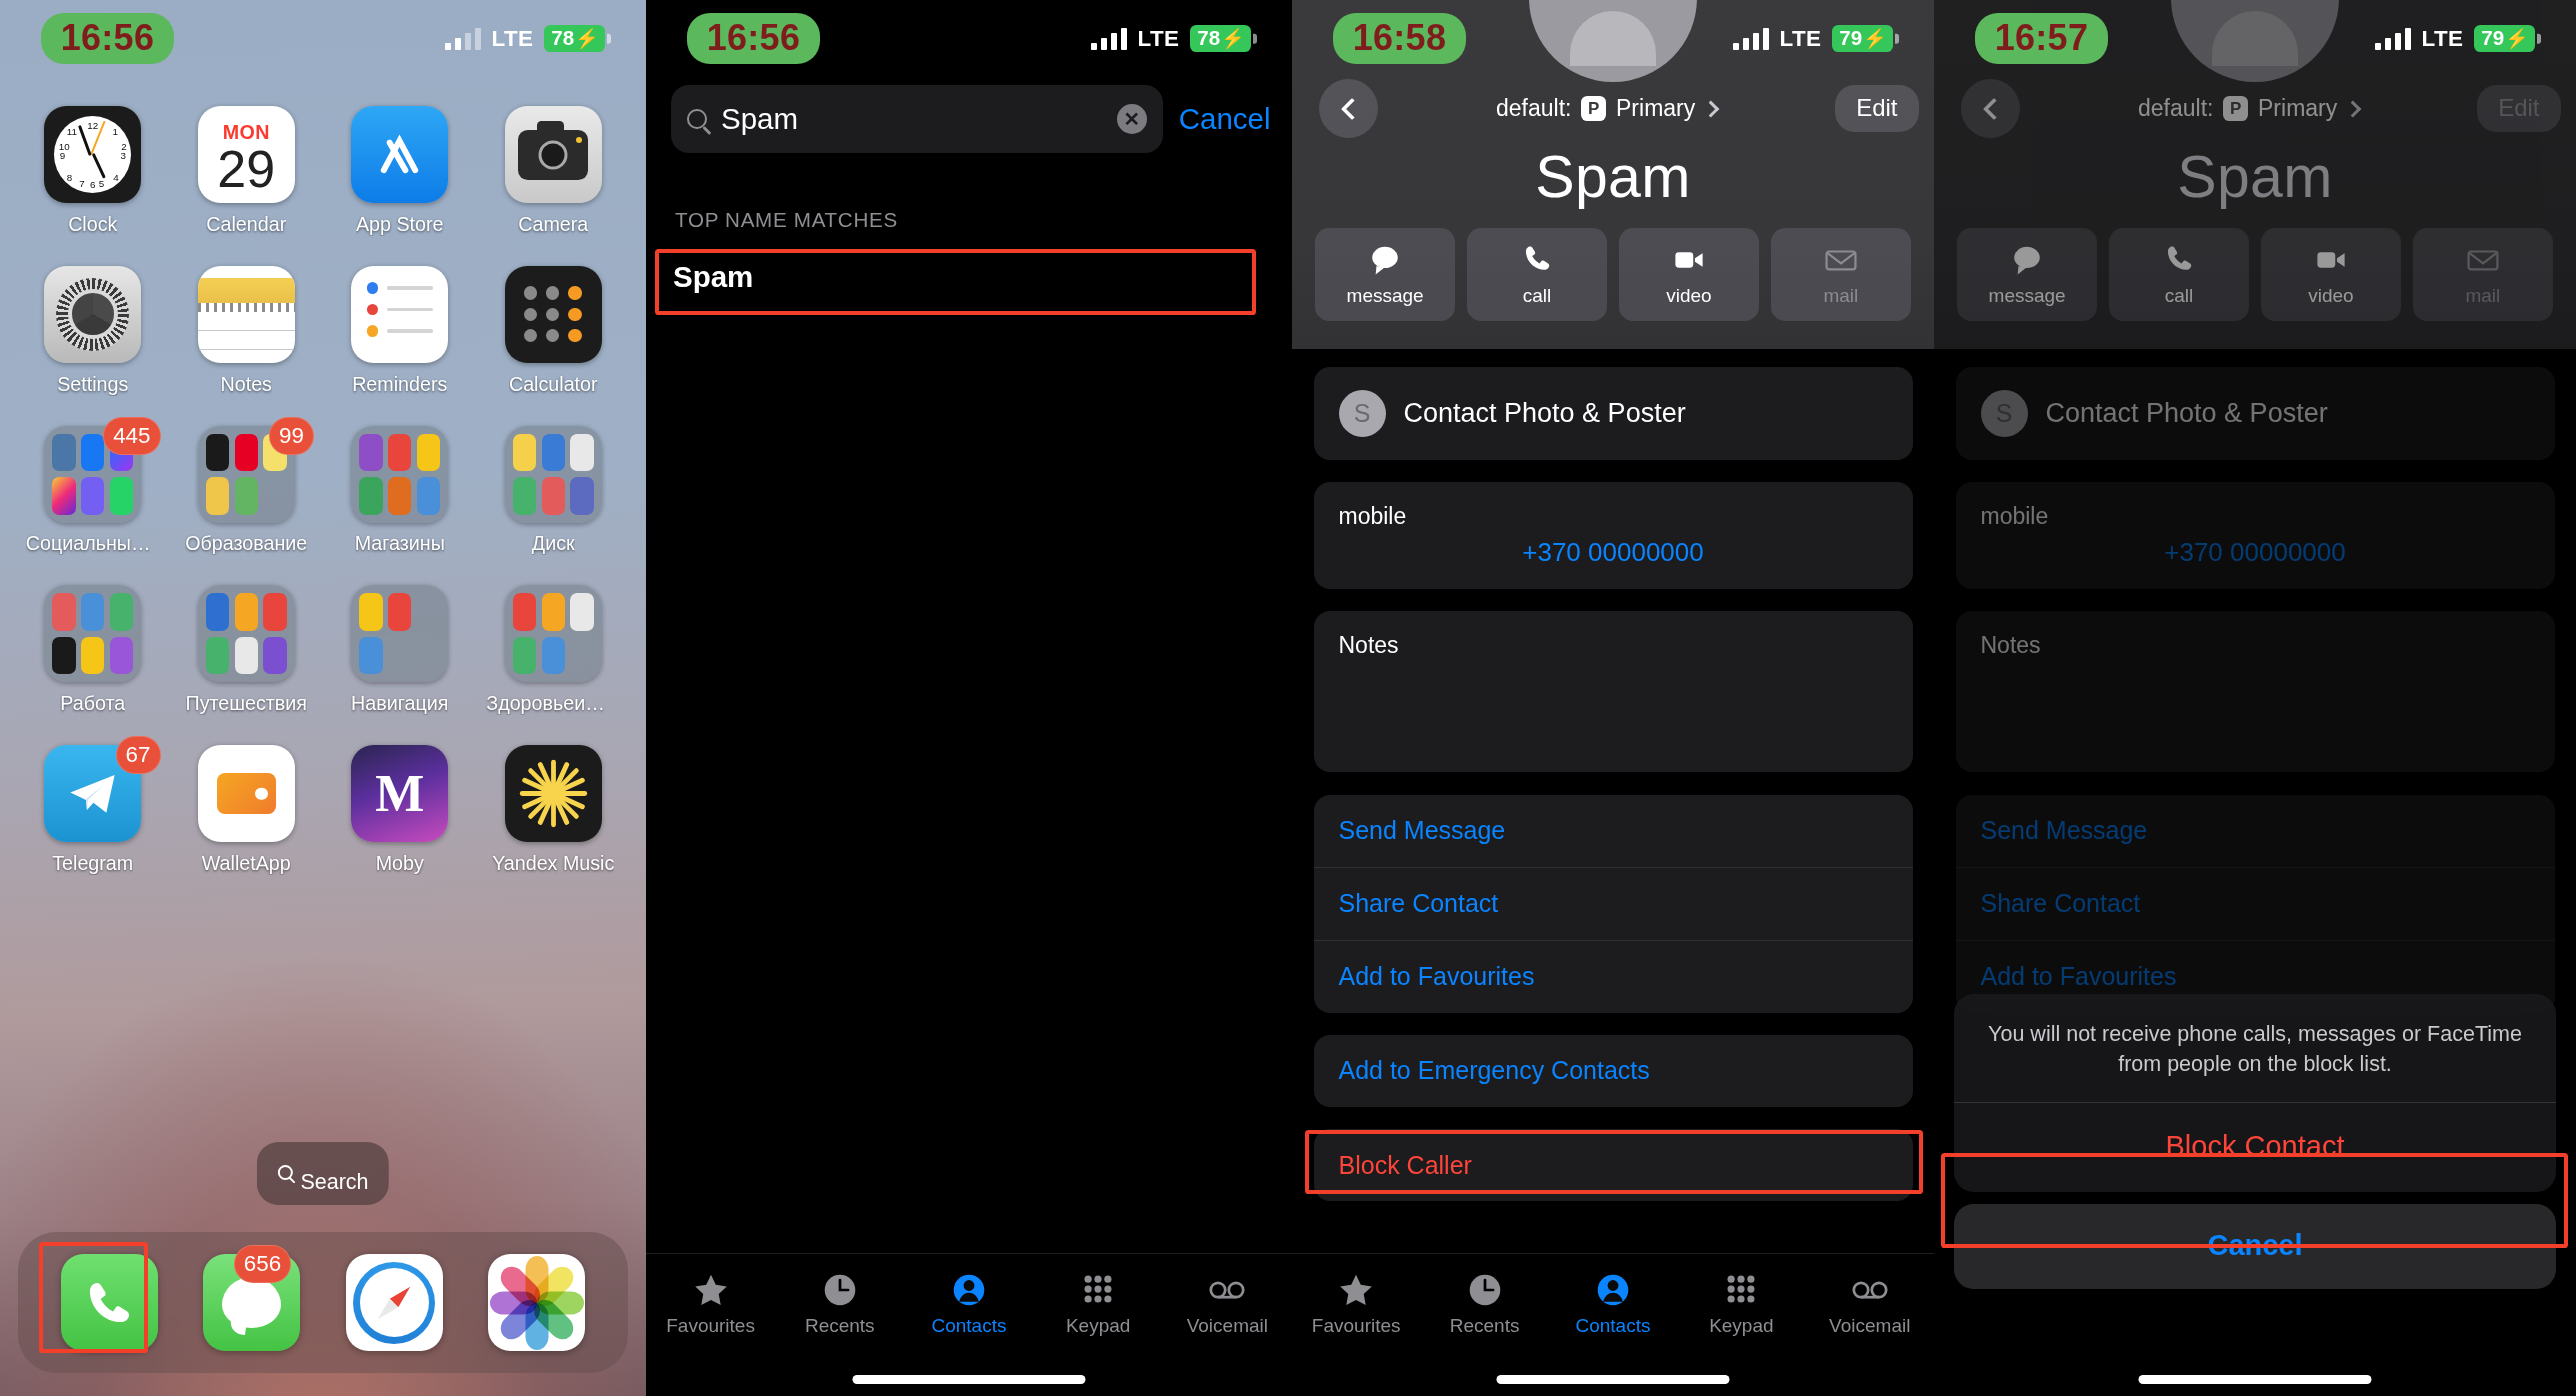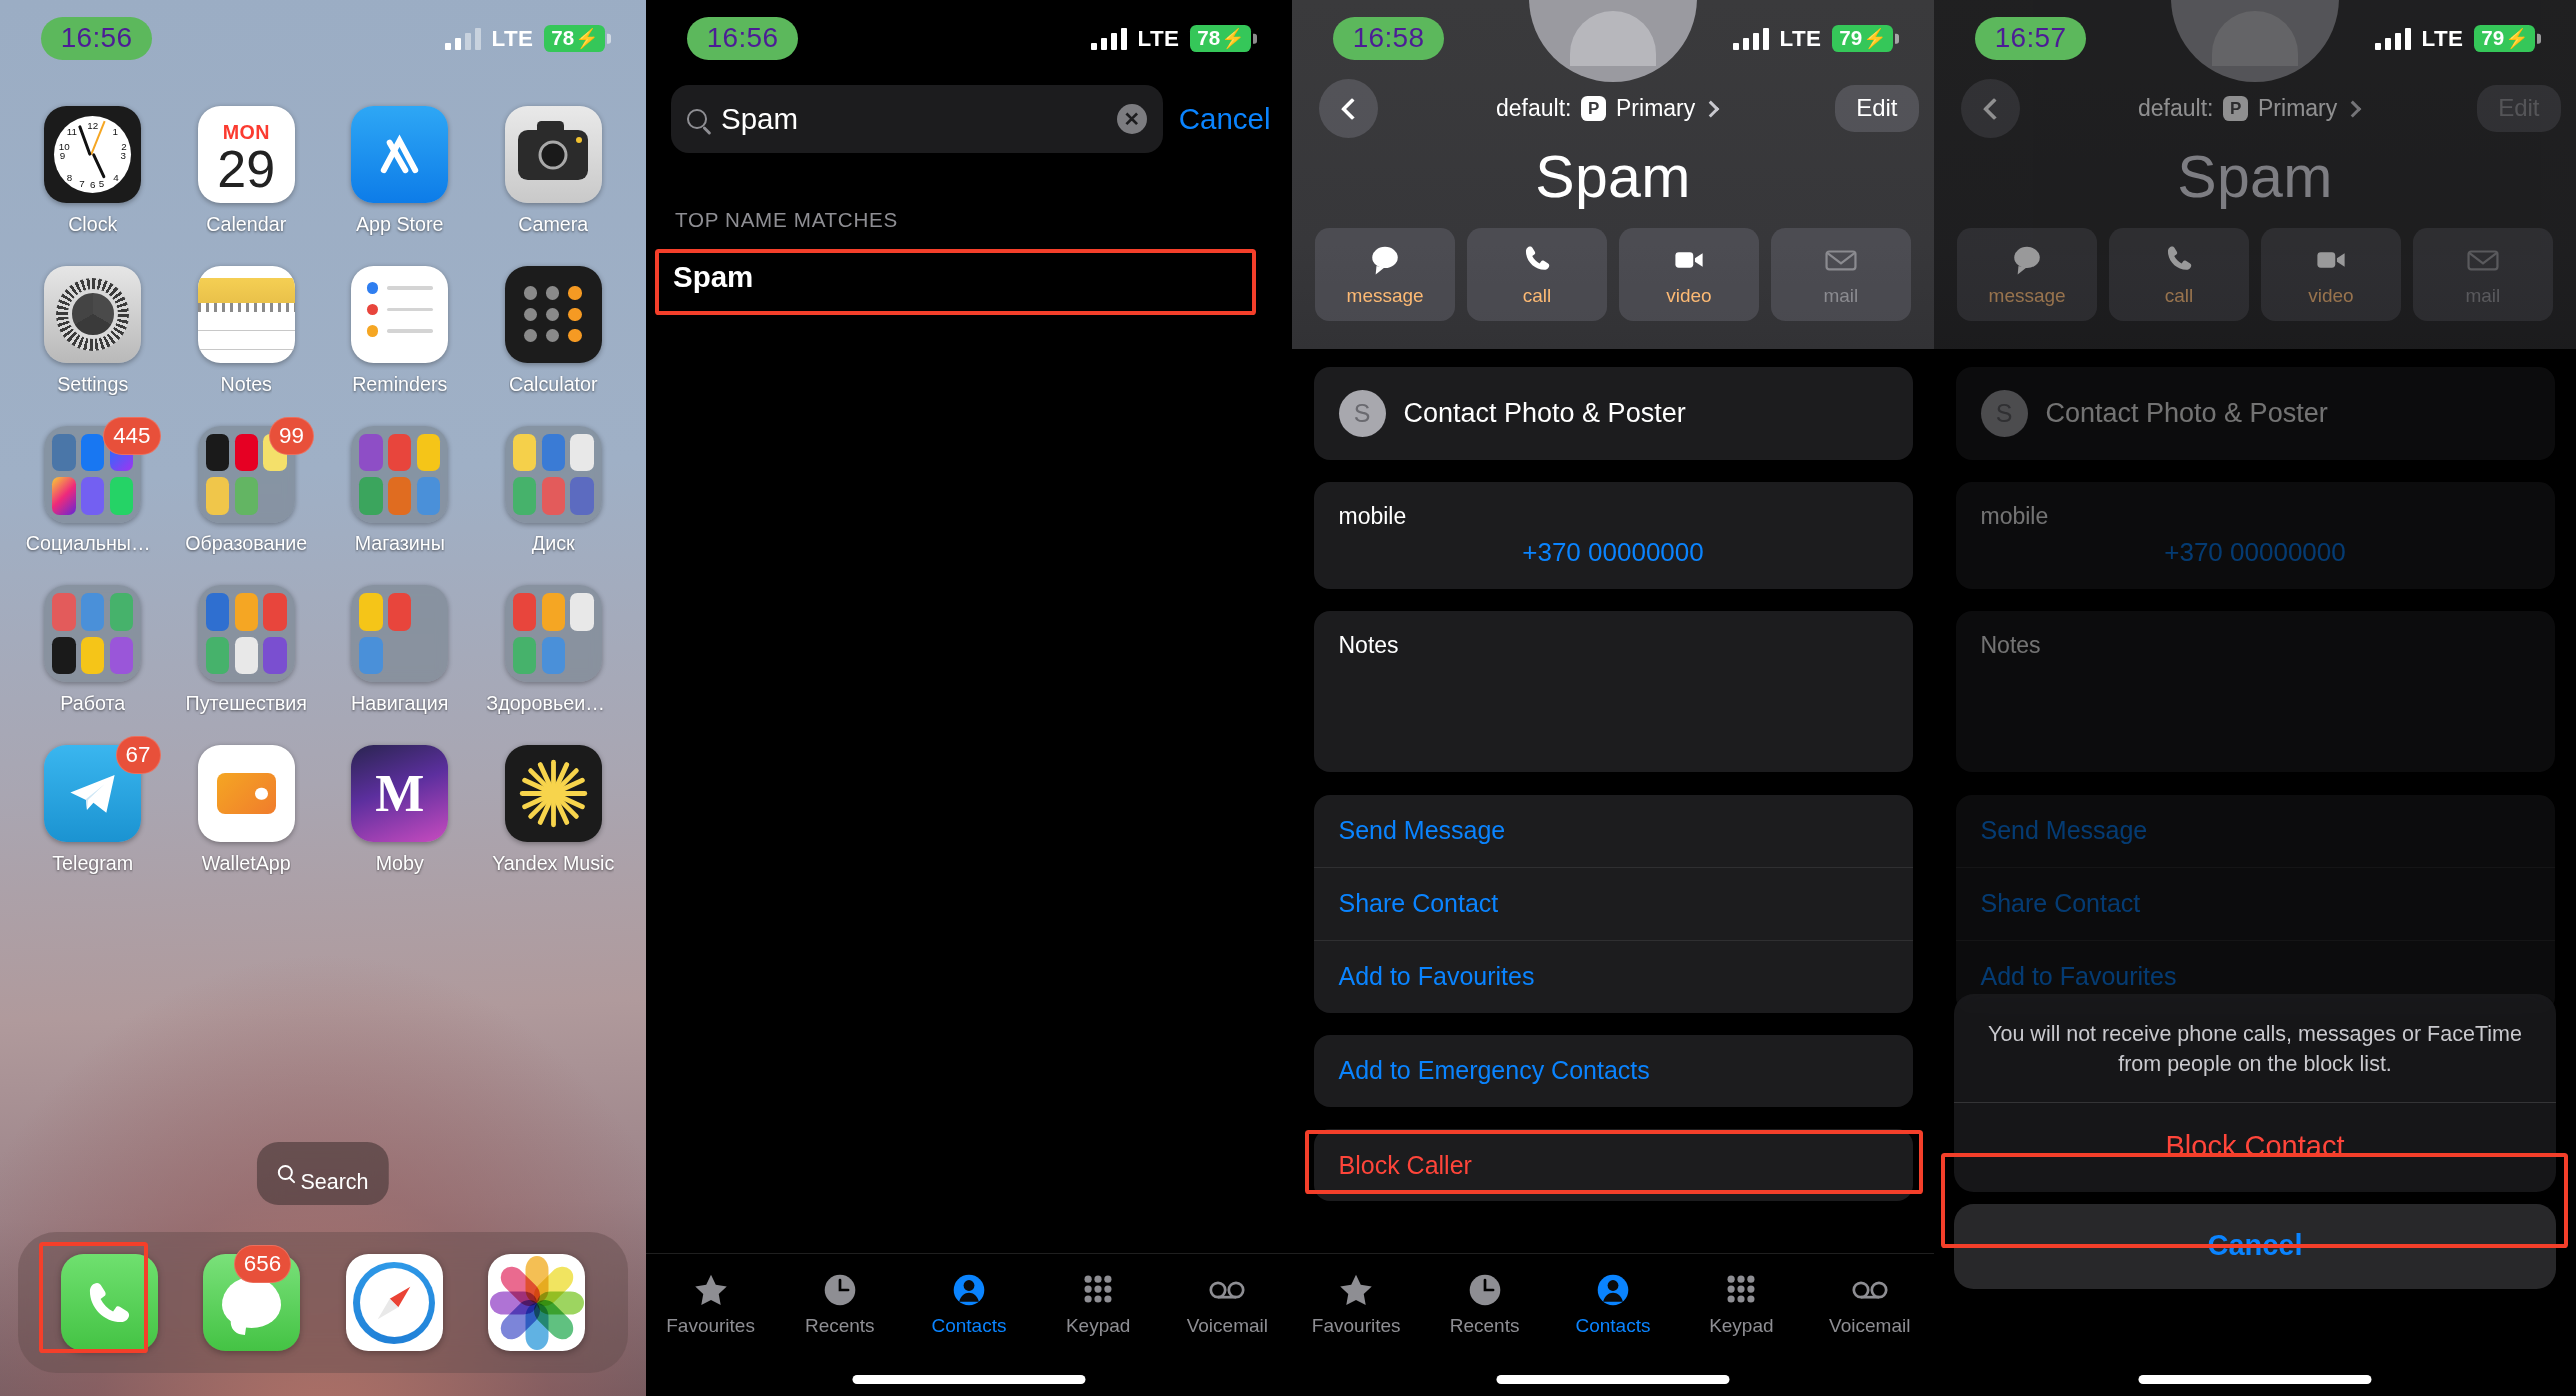--- a/index.html
+++ b/index.html
@@ -14,21 +14,21 @@
   
   .panel { position: relative; height: 1396px; overflow: hidden; flex: none; }
 
   
   .statusbar {
     position: absolute; top: 0; left: 0; right: 0; height: 77px;
     display: flex; align-items: center; justify-content: space-between;
     padding: 0 41px; z-index: 40;
   }
   .clock-pill {
-    background: #5cb85c; color: #4c1d95; font-size: 28px; font-weight: 400;
+    background: #5cb85c; color: #7f1d1d; font-size: 36px; font-weight: 700;
     border-radius: 23px; padding: 6.3px 19.7px 8px; letter-spacing: 0.3px;
     line-height: 1;
   }
   .status-right { display: flex; align-items: center; gap: 10.7px; }
   .sig { display: flex; align-items: flex-end; gap: 3.6px; height: 23px; }
   .sig i { display:block; width: 6.3px; background:#fff; border-radius:0.9px; }
   .sig i:nth-child(1){ height: 7.2px; }
   .sig i:nth-child(2){ height: 11.6px; }
   .sig i:nth-child(3){ height: 17px; }
   .sig i:nth-child(4){ height: 22.4px; }
@@ -263,21 +263,21 @@
       border-radius: 19.7px; padding: 9px 21.5px 10.7px; flex:none; }
   .edit-btn.dim { color:#8b8b90; }
   .contact-name { position:absolute; top: 143px; left:0; right:0; text-align:center;
       color:#fff; font-size: 59px; font-weight: 400; letter-spacing:0.3px; }
   .contact-name.dim { color:#7d7d82; }
   .qactions { position:absolute; top: 228px; left: 23px; right: 23px; display:flex; gap: 11.6px; }
   .qa { flex:1; height: 93px; background: rgba(118,118,128,.34); border-radius: 14.3px;
       display:flex; flex-direction:column; align-items:center; justify-content:center; gap:8px; }
   .qa .qi { height: 34px; display:flex; align-items:center; }
   .qa .qi svg { width: 34px; height: 34px; }
-  .qa .ql { color:#fdba74; font-size: 19px; }
+  .qa .ql { color:#ffffff; font-size: 19px; }
   .qa.disabled .ql { color:#8b8b90; }
 
   .card-body { position:absolute; top: 367px; left: 21.5px; right: 21.5px; }
   .card-body.dim { opacity: .45; }
   .cblock { background:#1c1c1e; border-radius: 16px; margin-bottom: 22.4px; overflow:hidden; }
   .crow { padding: 20.6px 25px; }
   .photo-row { display:flex; align-items:center; gap: 18px; padding: 23px 25px; }
   .sm-av { width: 47px; height: 47px; border-radius:50%; background:#a8a8ae; color:#6a6a70;
       display:flex; align-items:center; justify-content:center; font-size: 25px; font-weight: 500; flex:none;}
   .photo-row .pl { color:#fff; font-size: 27px; }

